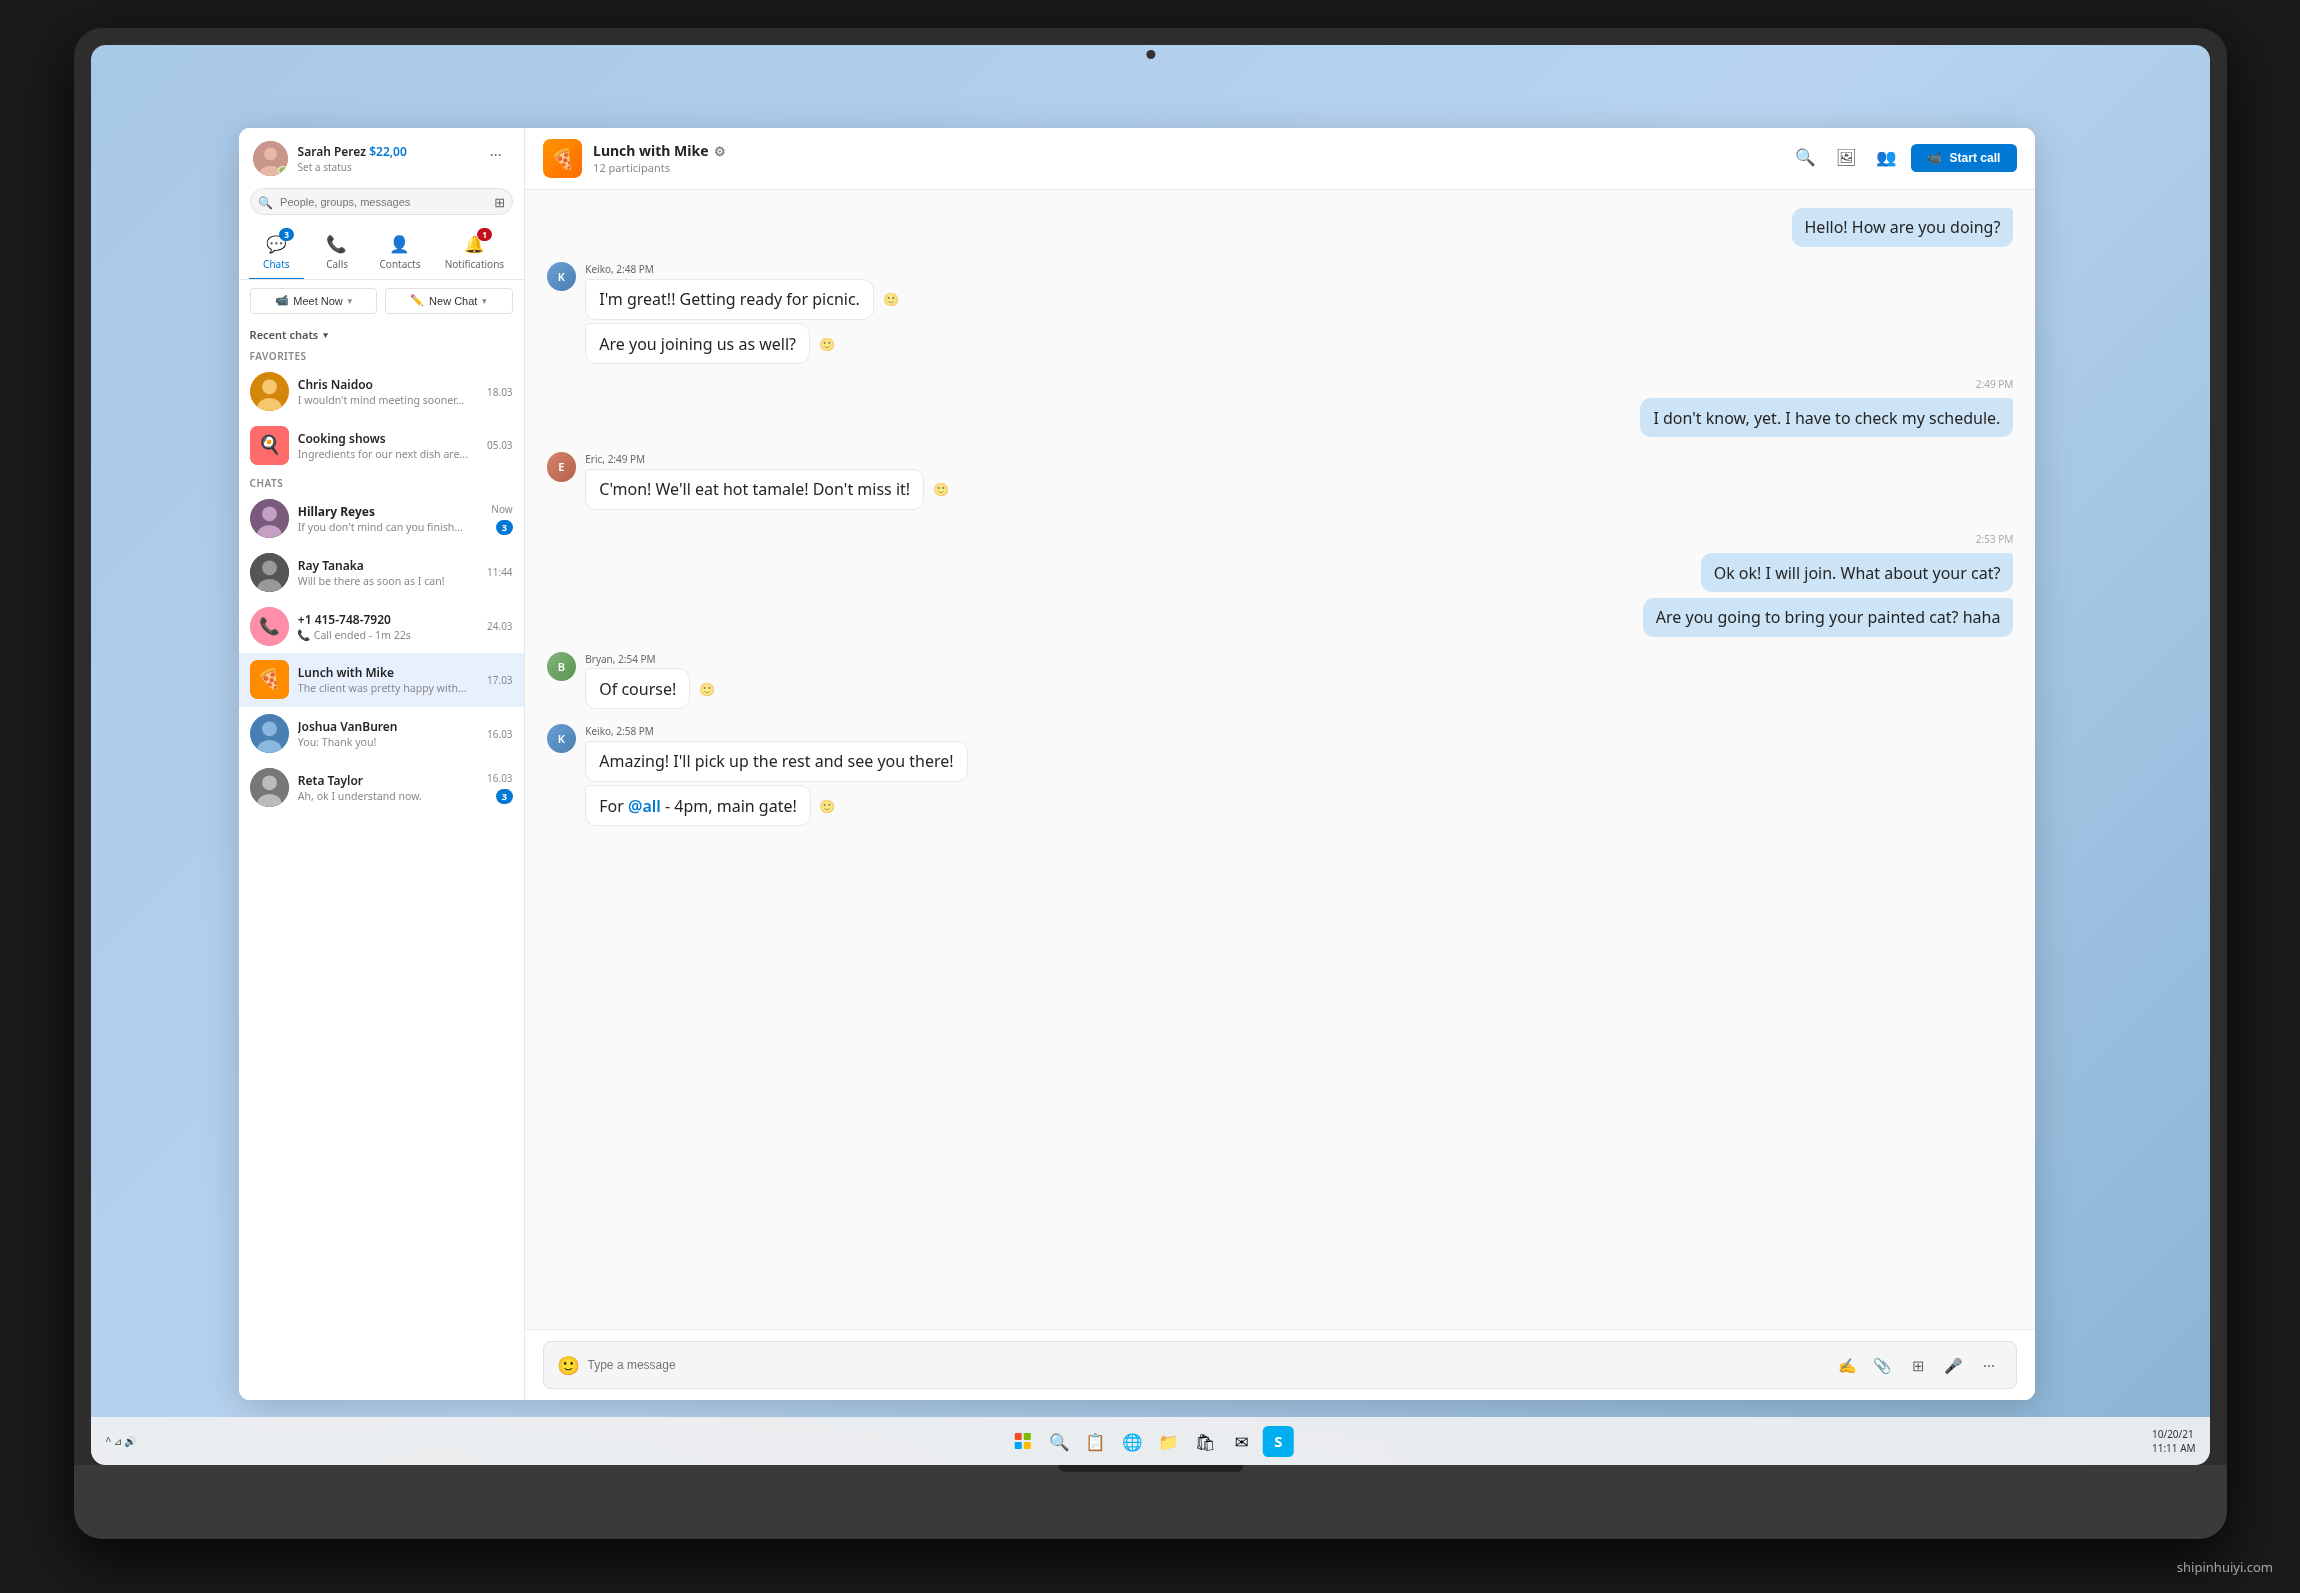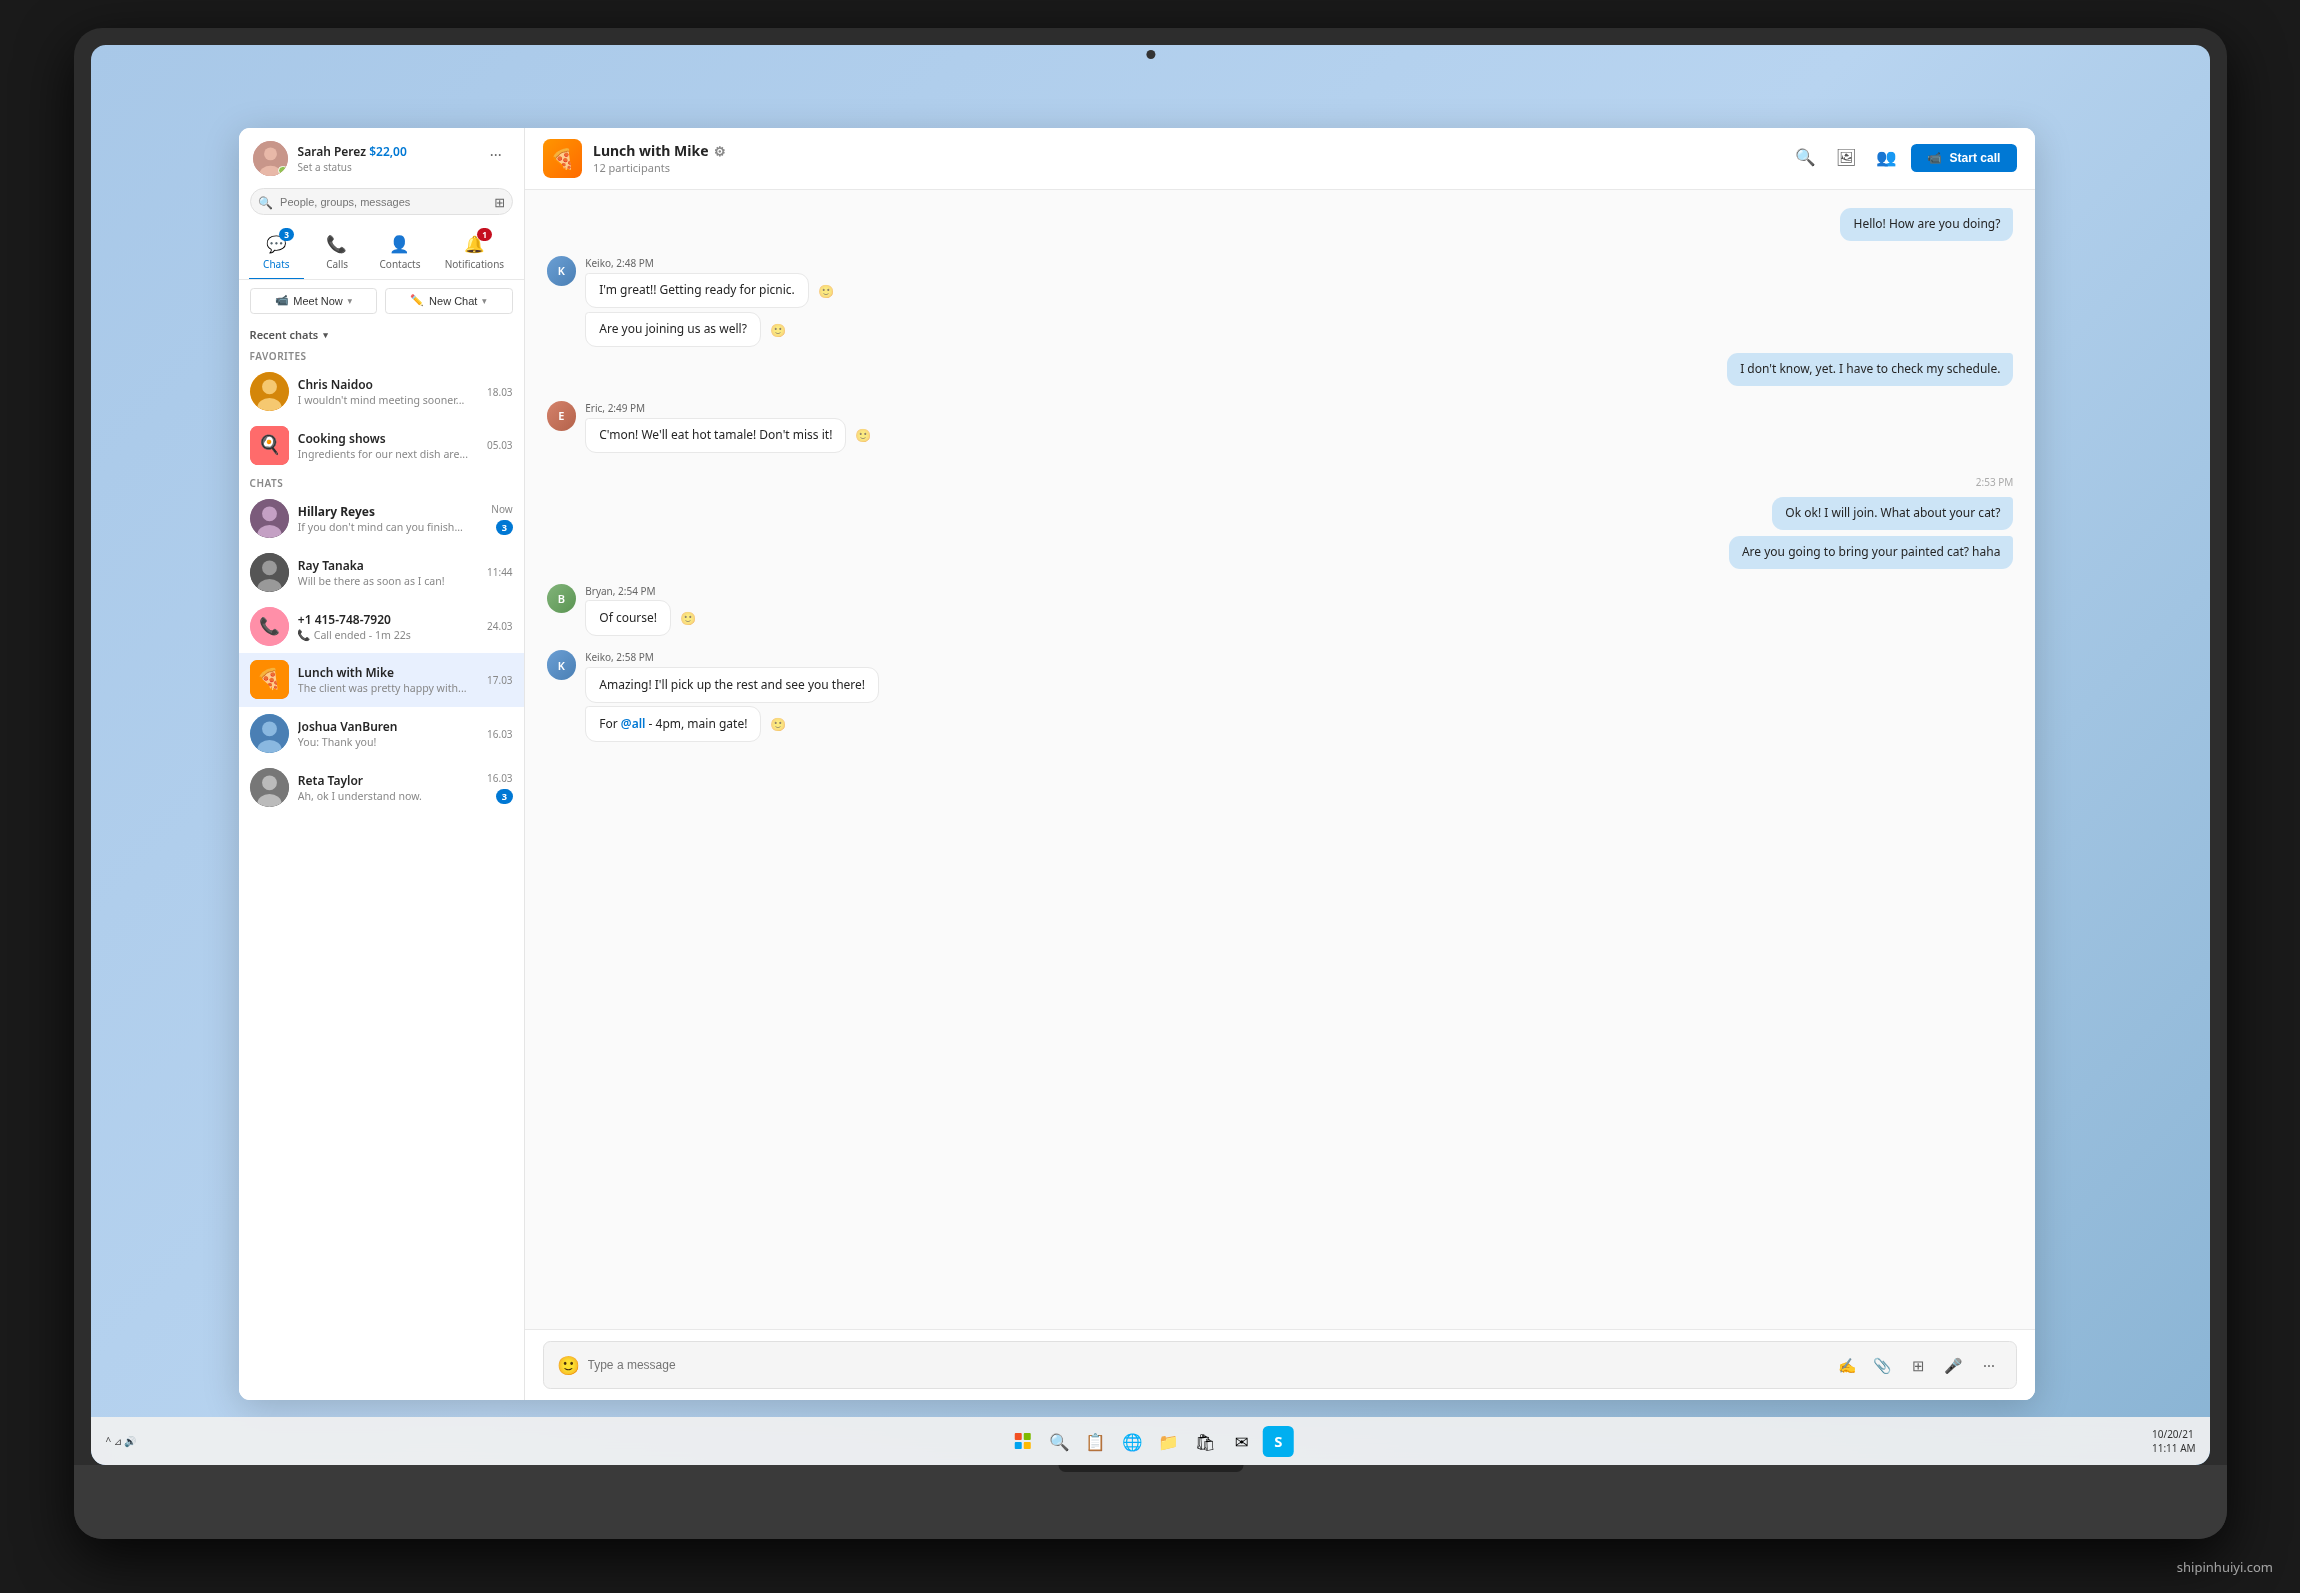--- a/index.html
+++ b/index.html
@@ -465,21 +465,21 @@
     .msg-content-wrap { max-width: 65%; }
     .msg-sender-name {
       font-size: 10px;
       color: #666;
       margin-bottom: 2.8px;
     }
     .msg-bubble {
       display: inline-block;
       padding: 8.3px 13px;
       border-radius: 11px;
-      font-size: 12px;
+      font-size: 16px;
       line-height: 1.4;
       position: relative;
     }
     .msg-bubble.incoming {
       background: #fff;
       color: #252525;
       border: 0.9px solid #e8e8e8;
       border-top-left-radius: 3.7px;
     }
     .msg-bubble.outgoing {
@@ -863,20 +863,21 @@
                   <div class="msg-bubble incoming">I'm great!! Getting ready for picnic.</div>
                   <span class="emoji-reaction">🙂</span>
                 </div>
                 <div style="display:flex;align-items:center;gap:3.7px">
                   <div class="msg-bubble incoming">Are you joining us as well?</div>
                   <span class="emoji-reaction">🙂</span>
                 </div>
               </div>
             </div>
 
+            <div class="time-divider">2:49 PM</div>
 
             <div style="display:flex;justify-content:flex-end;margin-bottom:11px">
               <div style="max-width:65%">
                 <div class="msg-bubble outgoing">I don't know, yet. I have to check my schedule.</div>
               </div>
             </div>
 
             <div class="msg-row" style="margin-bottom:11px">
               <div class="msg-sender-avatar av-eric">E</div>
               <div class="msg-content-wrap">

